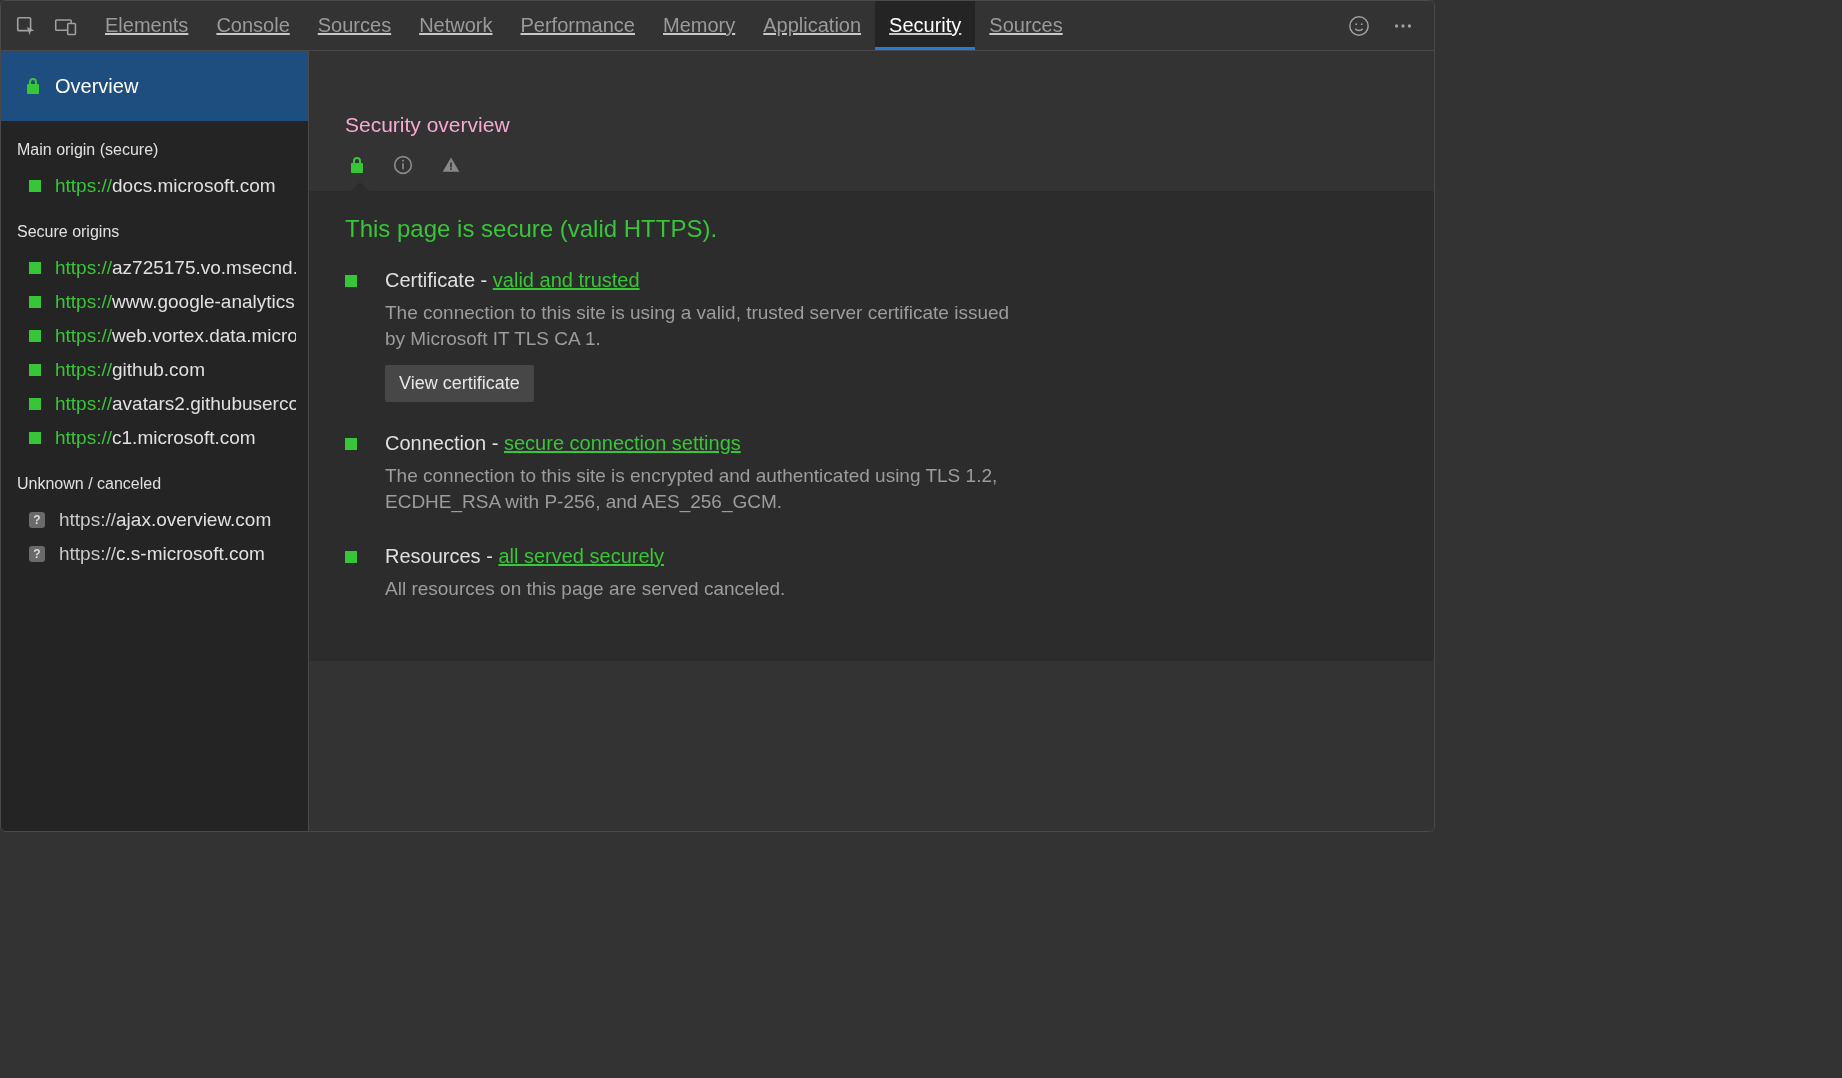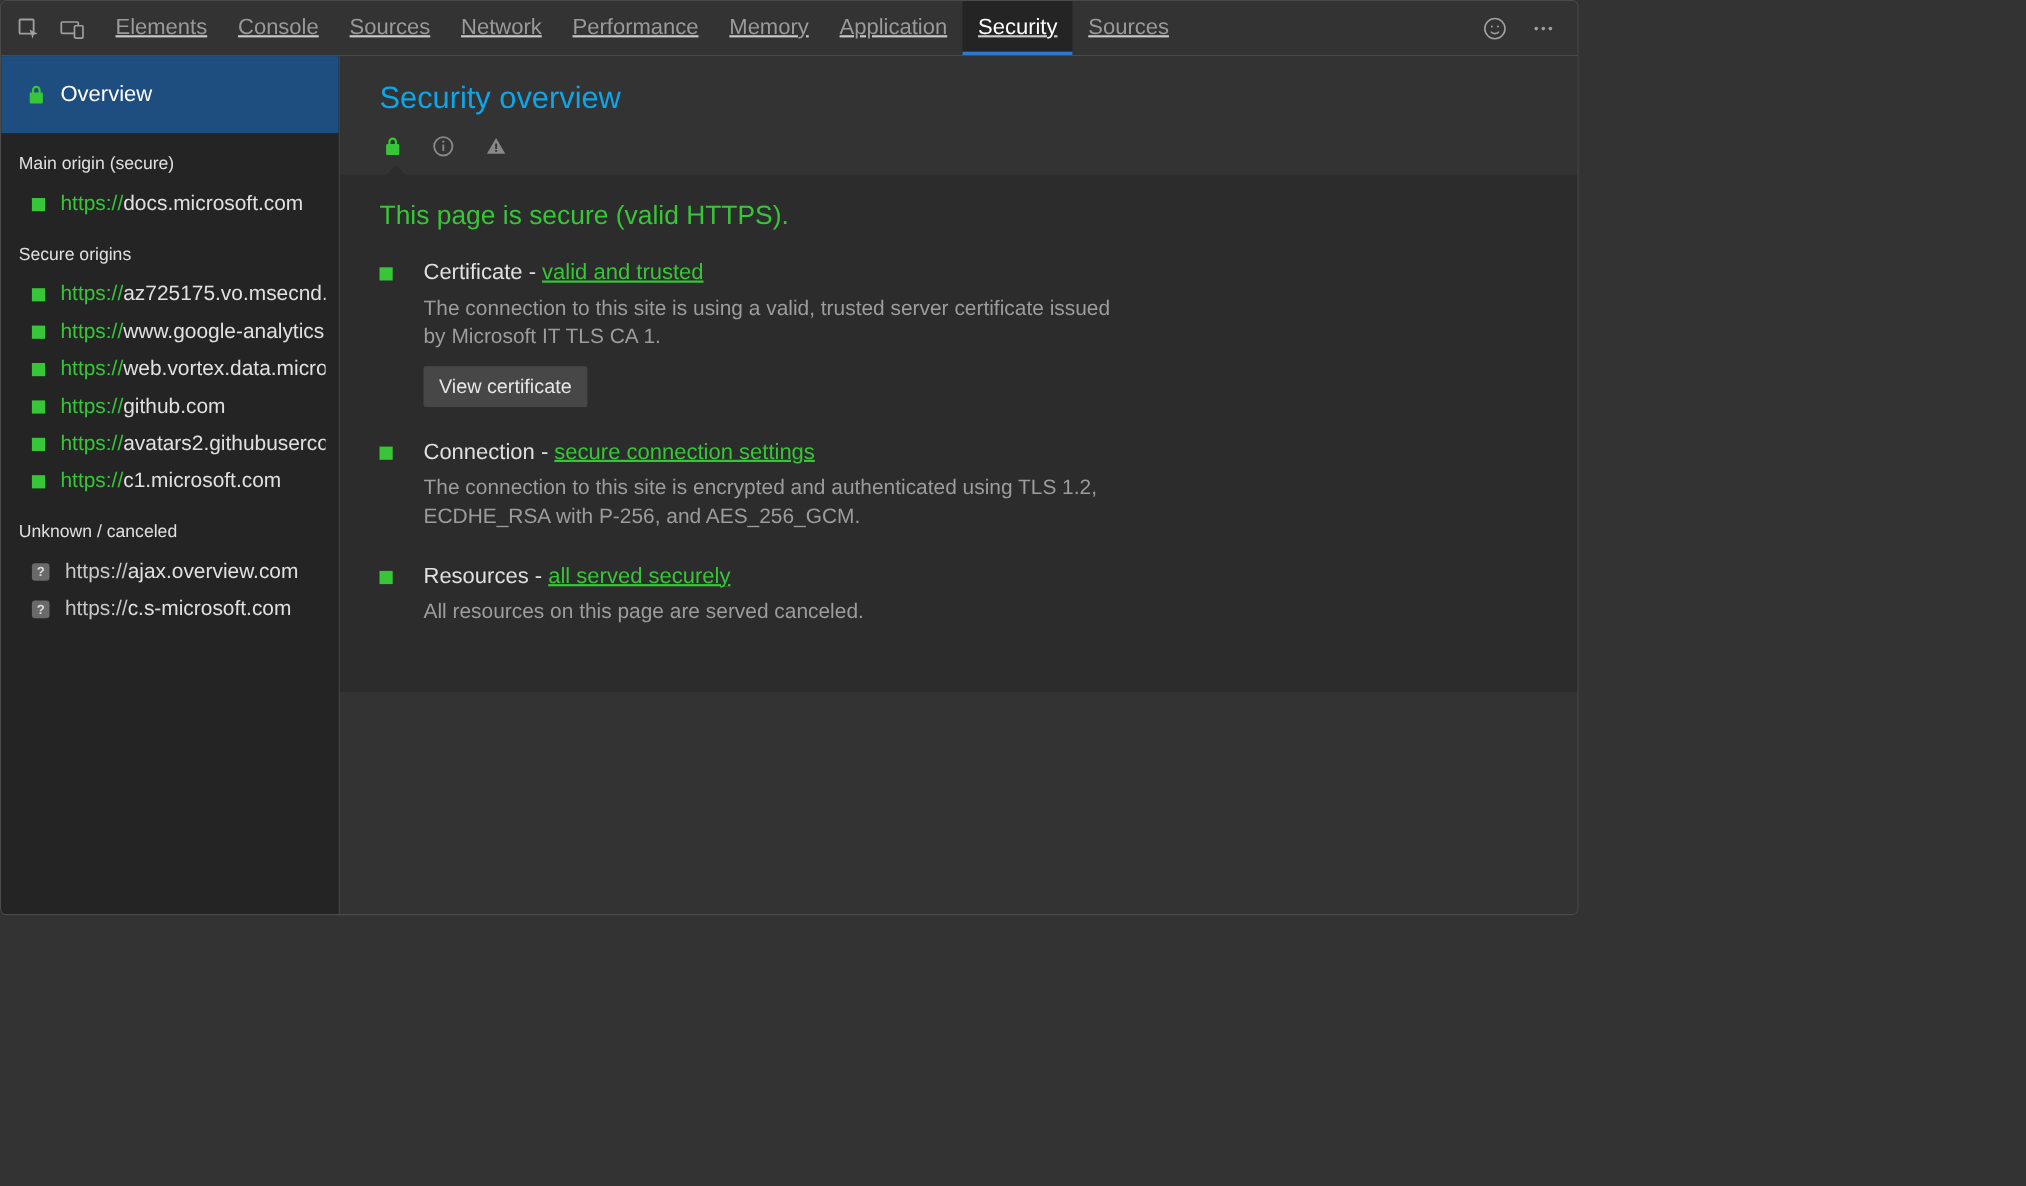--- a/index.html
+++ b/index.html
@@ -144,23 +144,24 @@
     flex: 1;
     display: flex;
     flex-direction: column;
     background: #333333;
   }
   .main-header {
     padding: 22px 36px 0 36px;
     background: #333333;
   }
   .main-title {
-    font-size: 28px;
-    color: #0ea5e9;
+    font-size: 21px;
+    color: #f9a8d4;
     font-weight: 400;
+    margin-top: 40px;
   }
   .status-icons-row {
     display: flex;
     gap: 28px;
     padding: 18px 0 16px 4px;
     align-items: center;
     position: relative;
   }
   .status-icon {
     color: #888;

